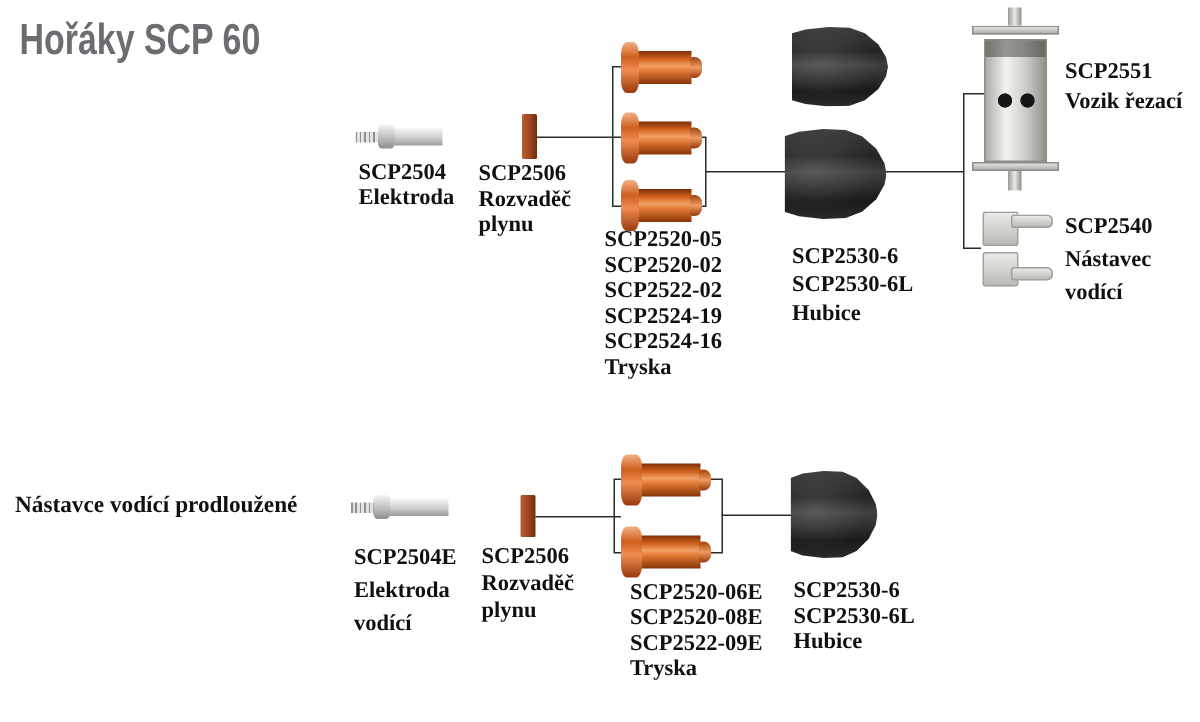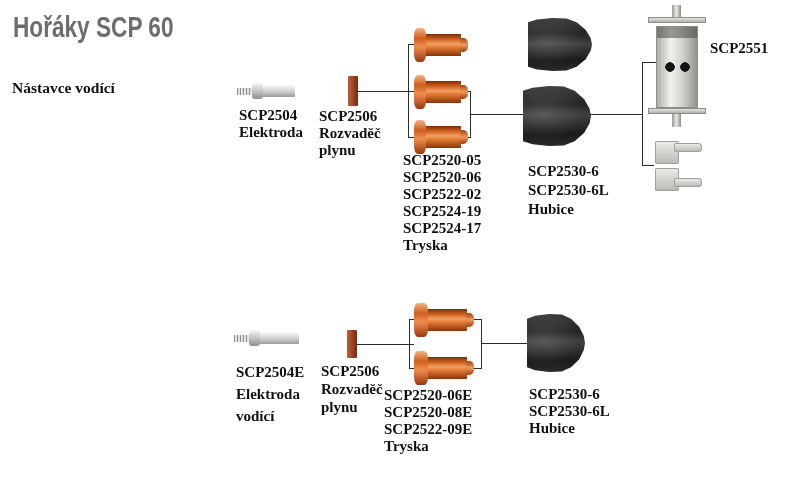--- a/index.html
+++ b/index.html
@@ -66,21 +66,20 @@
   .fork .up{top:2px;} .fork .up::after{top:2px;}
   .fork .dn{top:29px;} .fork .dn::after{top:10px;}
 </style>
 </head>
 <body>
 
 <div class="canvas">
 
   <div class="title" style="left:13px;top:13px">Hořáky SCP 60</div>
 
-  <div class="lbl" style="left:12px;top:79px;font-size:15.5px">Nástavce vodící</div>
 
   <div class="electrode" style="left:237px;top:82px"></div>
   <div class="lbl" style="left:239px;top:107px">
     <div>SCP2504</div>
     <div>Elektroda</div>
   </div>
 
   <div class="dist" style="left:348px;top:76px;width:10px;height:30px"></div>
   <div class="lbl" style="left:319px;top:108px">
     <div>SCP2506</div>
@@ -98,51 +97,58 @@
   <div class="hline" style="left:470px;top:114px;width:172px"></div>
   <div class="vline" style="left:642px;top:62px;height:104px"></div>
   <div class="hline" style="left:642px;top:62px;width:15px"></div>
   <div class="hline" style="left:642px;top:165px;width:12px"></div>
 
   <div class="nozzle" style="left:414px;top:28px"></div>
   <div class="nozzle" style="left:414px;top:75px"></div>
   <div class="nozzle" style="left:414px;top:120px"></div>
   <div class="lbl" style="left:403px;top:152px">
     <div>SCP2520-05</div>
-    <div>SCP2520-06</div>
+    <div>SCP2520-02</div>
     <div>SCP2522-02</div>
     <div>SCP2524-19</div>
-    <div>SCP2524-17</div>
+    <div>SCP2524-16</div>
     <div>Tryska</div>
   </div>
 
   <div class="cap" style="left:528px;top:18px;width:64px;height:53px"></div>
   <div class="cap" style="left:523px;top:86px;width:68px;height:60px"></div>
   <div class="lbl" style="left:528px;top:162px;line-height:19px">
     <div>SCP2530-6</div>
     <div>SCP2530-6L</div>
     <div>Hubice</div>
   </div>
 
   <div class="carriage" style="left:648px;top:5px">
     <i class="pin" style="top:0"></i>
     <i class="bar" style="top:12px"></i>
     <i class="cyl"></i>
     <i class="bar" style="top:103px"></i>
     <i class="pin" style="top:109px"></i>
   </div>
   <div class="lbl" style="left:710px;top:38px;line-height:20px">
     <div>SCP2551</div>
+    <div>Vozik řezací</div>
   </div>
 
   <div class="fork" style="left:652px;top:139px">
     <i class="piece up"></i>
     <i class="piece dn"></i>
   </div>
+  <div class="lbl" style="left:710px;top:140px;line-height:22px">
+    <div>SCP2540</div>
+    <div>Nástavec</div>
+    <div>vodící</div>
+  </div>
 
+  <div class="lbl" style="left:10px;top:328px;font-size:15.5px">Nástavce vodící prodloužené</div>
 
   <div class="electrode long" style="left:234px;top:329px"></div>
   <div class="lbl" style="left:236px;top:361px;line-height:22px">
     <div>SCP2504E</div>
     <div>Elektroda</div>
     <div>vodící</div>
   </div>
 
   <div class="dist" style="left:347px;top:330px;width:10px;height:28px"></div>
   <div class="lbl" style="left:321px;top:362px;line-height:18px">
@@ -150,21 +156,21 @@
     <div>Rozvaděč</div>
     <div>plynu</div>
   </div>
 
   <div class="hline" style="left:357px;top:344px;width:57px"></div>
   <div class="bracket" style="left:409px;top:319px;width:73px;height:50px"></div>
   <div class="hline" style="left:481px;top:343px;width:47px"></div>
 
   <div class="nozzle long" style="left:414px;top:303px"></div>
   <div class="nozzle long" style="left:414px;top:351px"></div>
-  <div class="lbl" style="left:384px;top:387px">
+  <div class="lbl" style="left:420px;top:387px">
     <div>SCP2520-06E</div>
     <div>SCP2520-08E</div>
     <div>SCP2522-09E</div>
     <div>Tryska</div>
   </div>
 
   <div class="cap" style="left:527px;top:314px;width:58px;height:58px"></div>
   <div class="lbl" style="left:529px;top:386px">
     <div>SCP2530-6</div>
     <div>SCP2530-6L</div>

